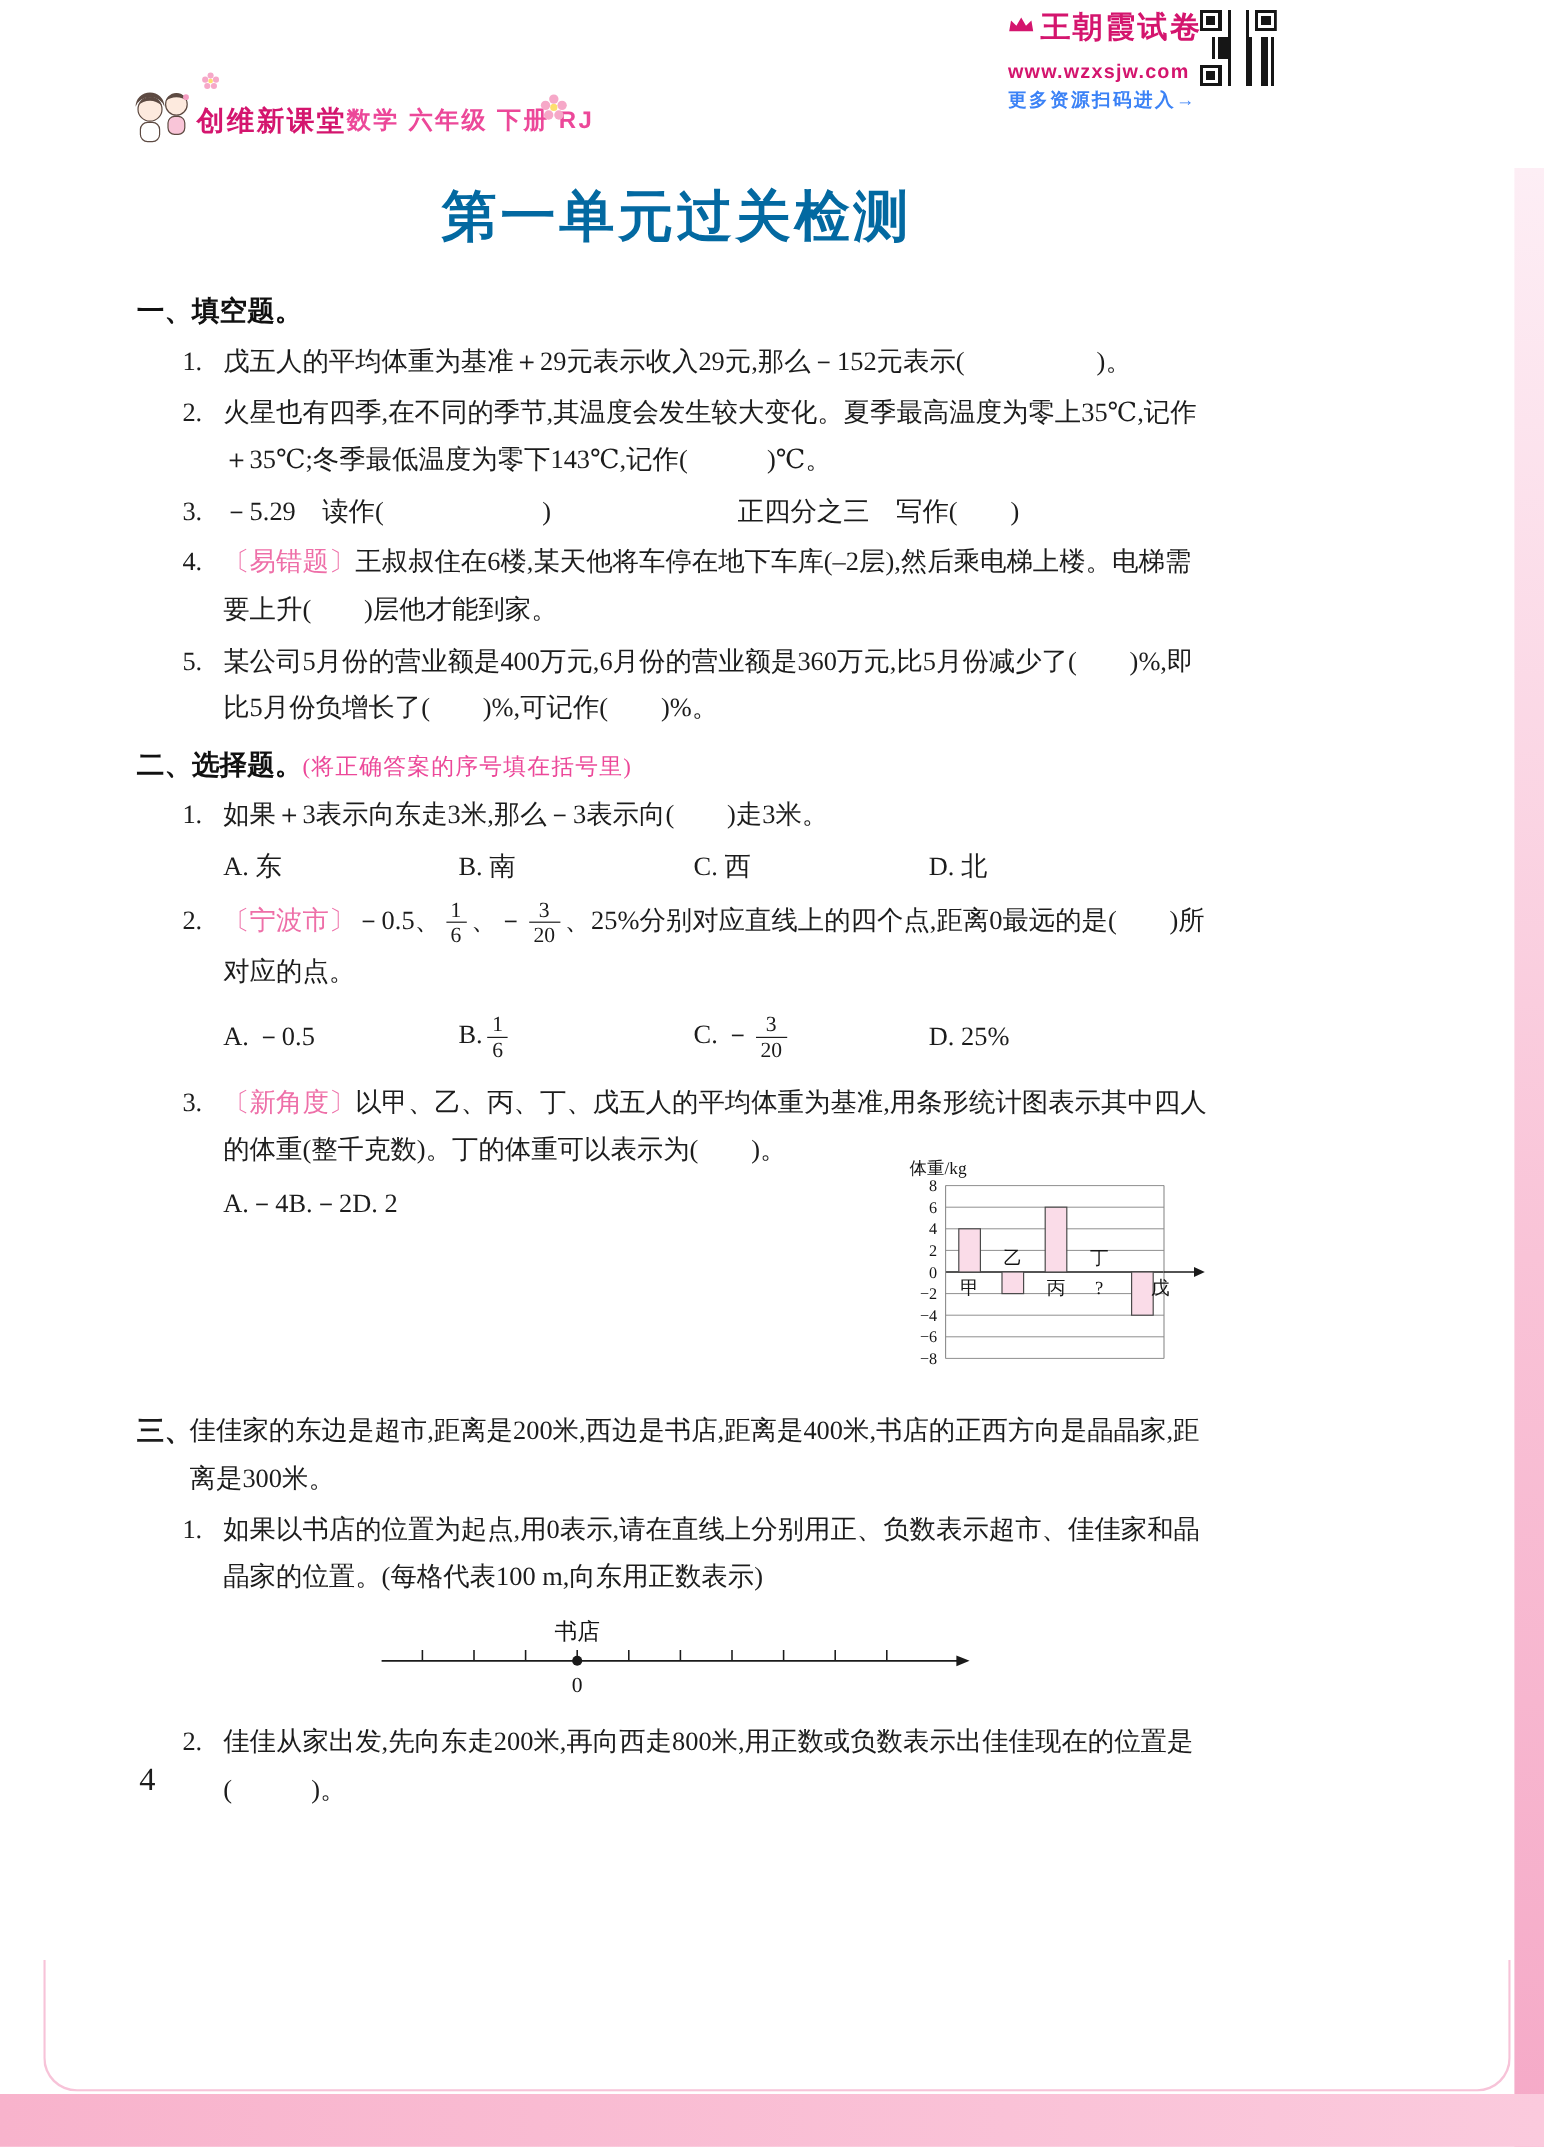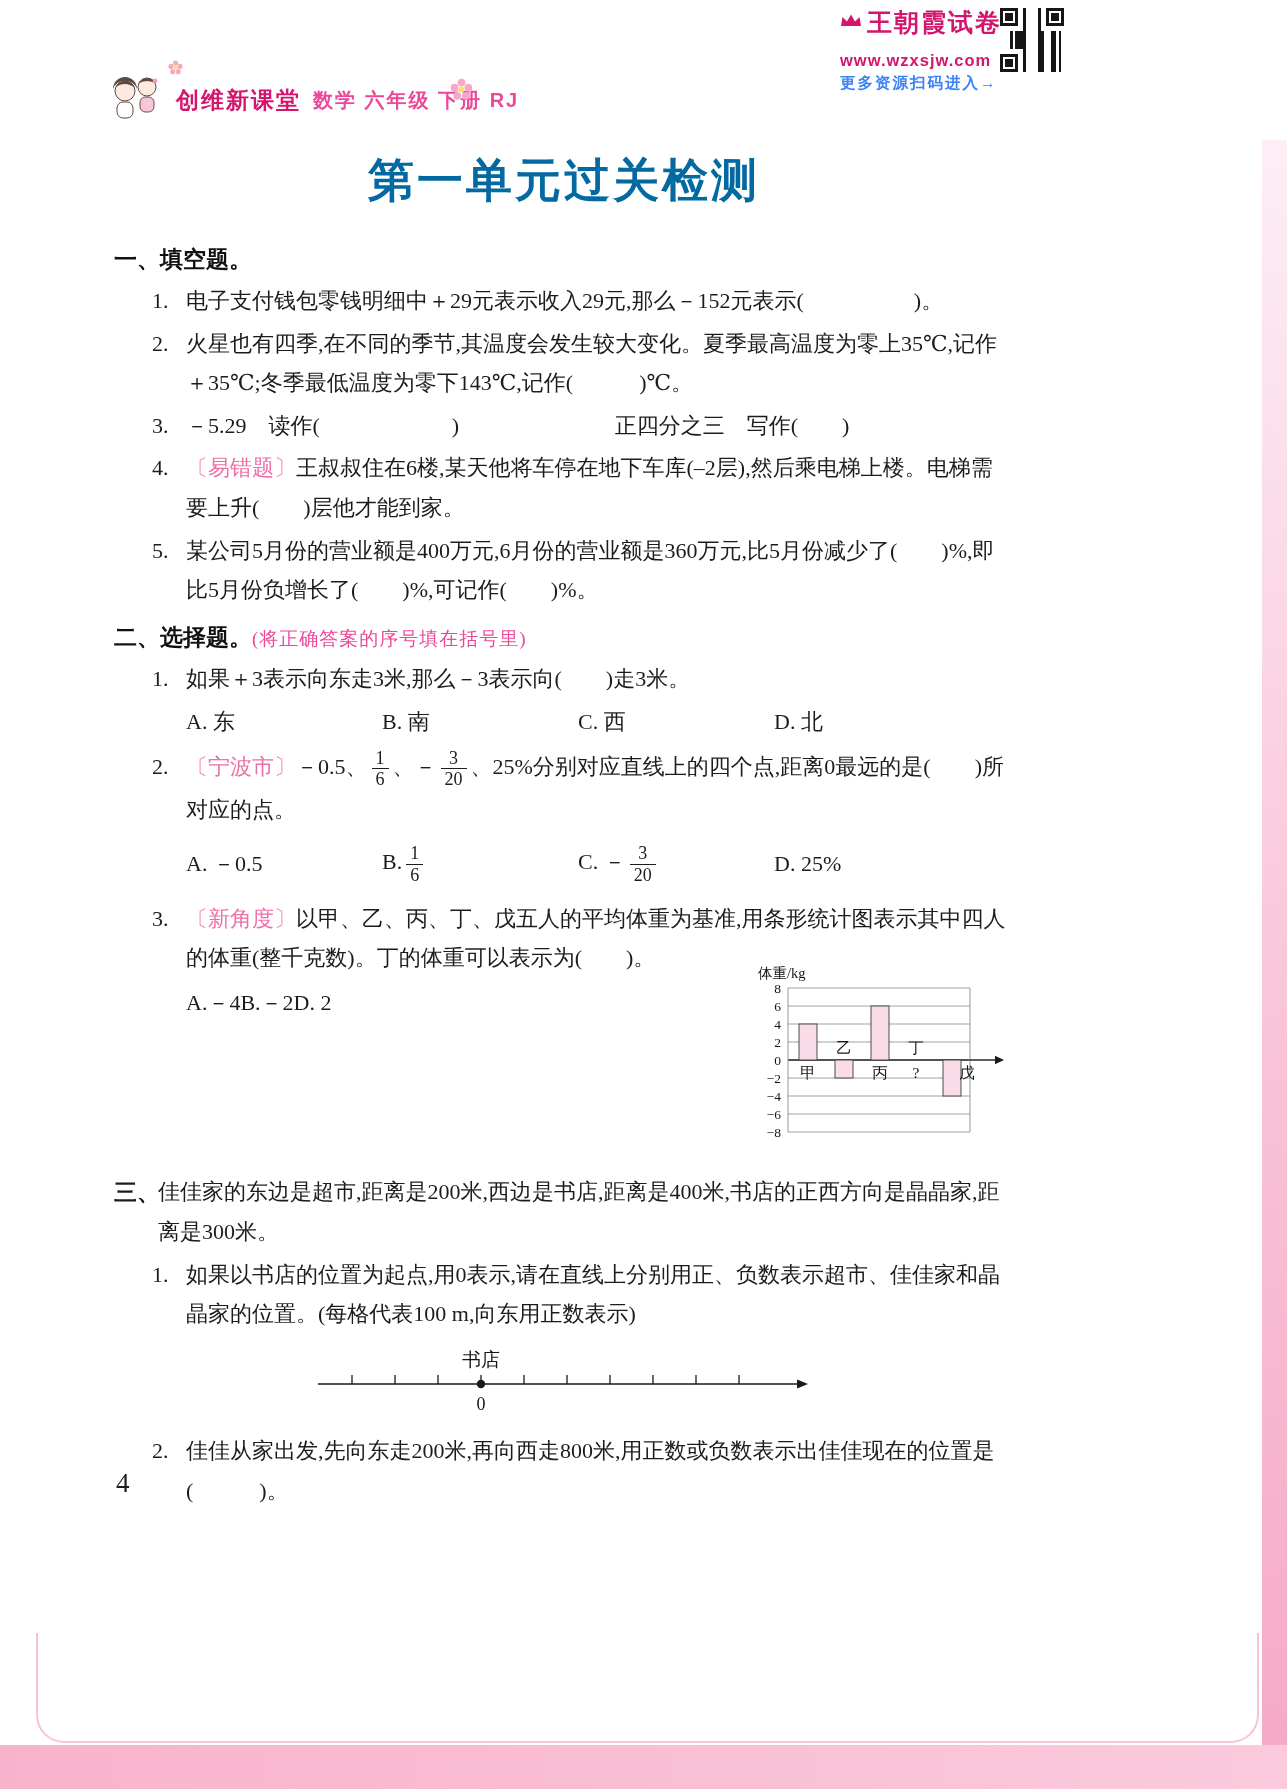--- a/index.html
+++ b/index.html
@@ -9,21 +9,21 @@
 
   
   .deco-right{position:absolute;right:0;top:140px;bottom:0;width:25px;
       background:linear-gradient(180deg,#fdeef5 0%,#f9c3d7 55%,#f5a9c7 100%)}
   .deco-frame{position:absolute;left:36px;right:28px;bottom:46px;height:110px;
       border:2px solid #f7c3d8;border-top:none;border-radius:0 0 28px 28px}
   .deco-bottom{position:absolute;left:0;right:0;bottom:0;height:44px;
       background:linear-gradient(90deg,#f8b3cc,#fbcadd)}
 
   
-  .brand-row{position:absolute;left:106px;top:72px;display:flex;align-items:center;gap:12px}
+  .brand-row{position:absolute;left:106px;top:72px;display:flex;align-items:center;}
   .brand{color:#d4156e;font-weight:bold;font-size:23px;letter-spacing:2px;
       font-family:"Liberation Sans","DejaVu Sans",sans-serif}
   .subject{font-size:20px;font-weight:bold;color:#ec4899;letter-spacing:2px;
       font-family:"Liberation Sans","DejaVu Sans",sans-serif}
   .flower{position:absolute}
   .f1{left:168px;top:60px;width:15px;height:15px}
   .f2{left:450px;top:78px;width:23px;height:23px}
   .site{position:absolute;left:840px;top:6px;font-family:"Liberation Sans","DejaVu Sans",sans-serif}
   .site-name-row{display:flex;align-items:center;gap:5px}
   .site-name{color:#d4156e;font-size:25px;font-weight:900;letter-spacing:2px}
@@ -283,21 +283,21 @@
   </div>
 
   <div class="content">
     <h1 class="title">第一单元过关检测</h1>
 
     <section>
       <div class="sec-heading">一、填空题。</div>
 
       <div class="item">
         <span class="inum">1.</span>
-        <div class="itext">电子支付钱包零钱明细中＋29元表示收入29元,那么－152元表示(　　　　　)。</div>
+        <div class="itext">戊五人的平均体重为基准＋29元表示收入29元,那么－152元表示(　　　　　)。</div>
       </div>
 
       <div class="item">
         <span class="inum">2.</span>
         <div class="itext">火星也有四季,在不同的季节,其温度会发生较大变化。夏季最高温度为零上35℃,记作＋35℃;冬季最低温度为零下143℃,记作(　　　)℃。</div>
       </div>
 
       <div class="item">
         <span class="inum">3.</span>
         <div class="itext">

